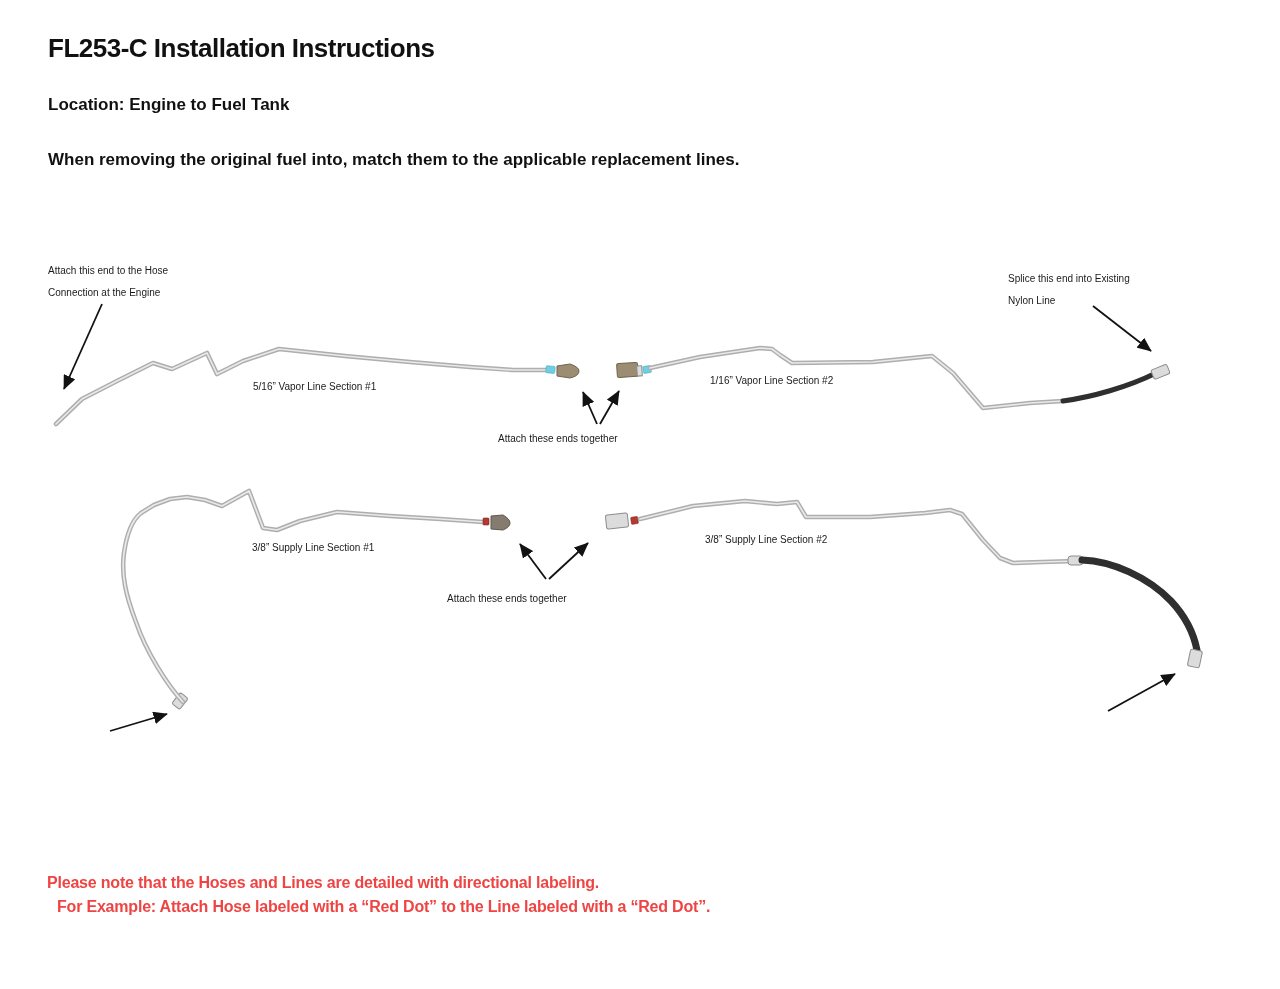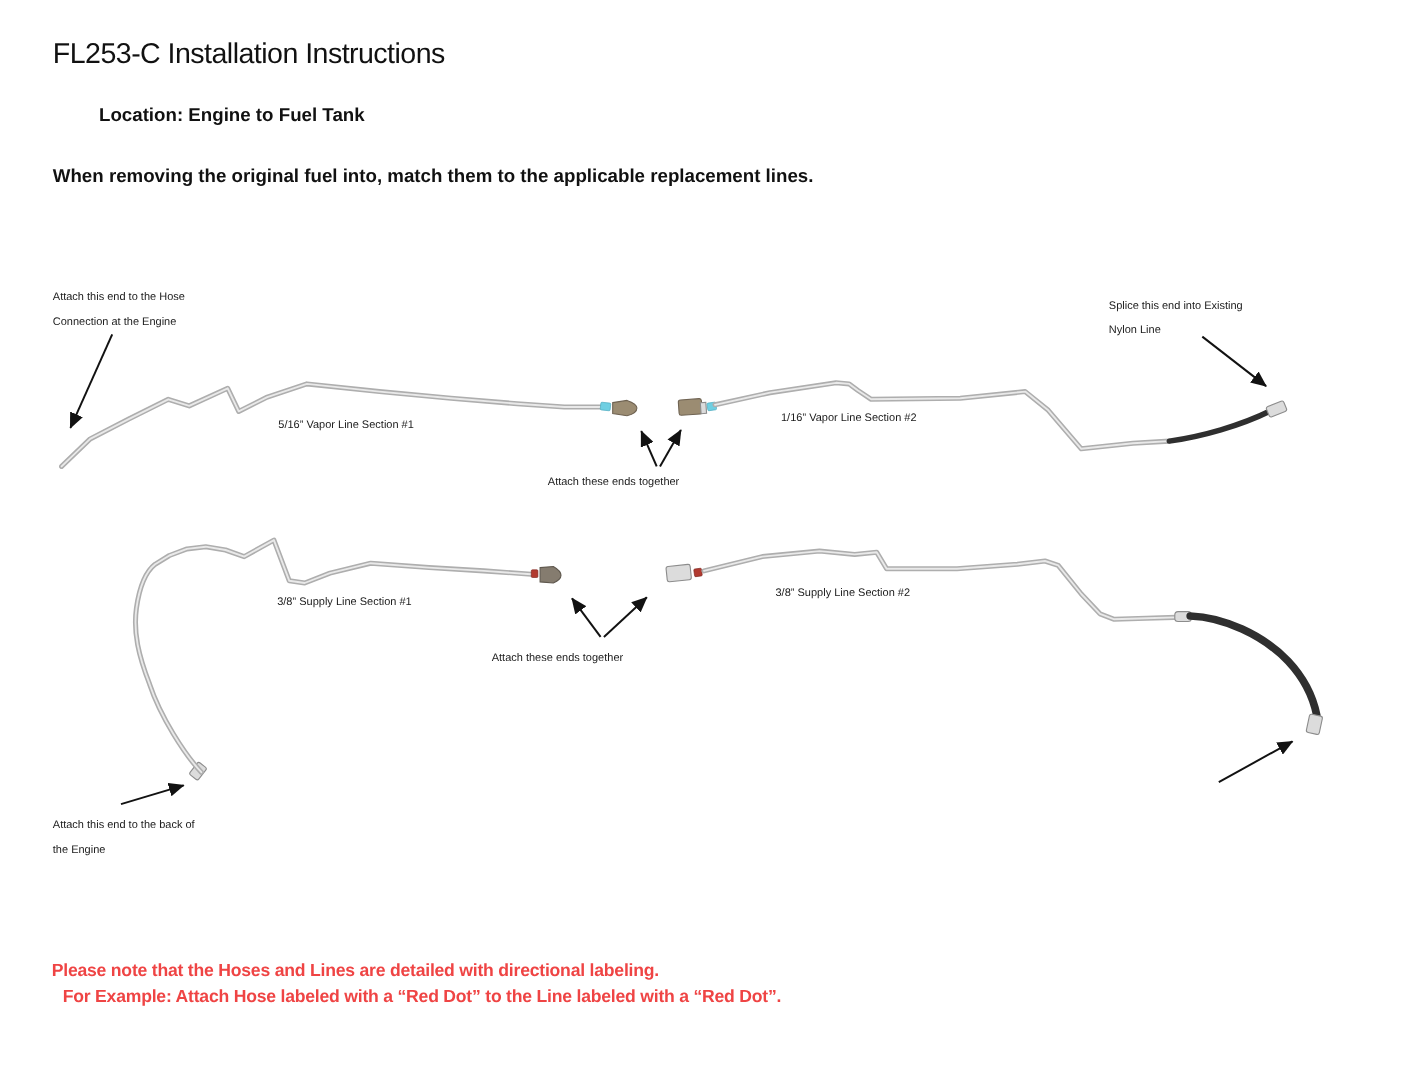--- a/index.html
+++ b/index.html
@@ -6,21 +6,21 @@
     --tube:#aeaeae; --tube-hi:#e9e9e9; --hose:#2f2f2f;
     --brass:#9b8c72; --silver:#dcdcdc; --blue-mark:#6fcfe2;
     --red-dot:#b23a30; --arrow:#121212; --text:#1a1a1a;
   }
   html,body{margin:0;padding:0;background:#fff;}
   .page{
     position:relative; width:1280px; height:989px; background:#ffffff;
     font-family:"Liberation Sans", sans-serif; color:var(--text); overflow:hidden;
   }
   .abs{position:absolute;}
-  .title{font-size:26px; font-weight:normal; letter-spacing:-0.5px; color:#111;text-align:center;}
+  .title{font-size:26px; font-weight:bold; letter-spacing:-0.5px; color:#111;text-align:center;}
   .subhead{font-size:17px; font-weight:bold; color:#111;}
   .lbl{font-size:10px; line-height:22px; white-space:pre-line; color:var(--text);}
   .note{font-size:16px; font-weight:bold; letter-spacing:-0.2px; line-height:24px; color:#ef4444; white-space:pre-line;}
   svg{position:absolute; left:0; top:0;}
   .tube-base{fill:none; stroke:var(--tube); stroke-width:4.6; stroke-linecap:round; stroke-linejoin:round;}
   .tube-hi{fill:none; stroke:var(--tube-hi); stroke-width:1.7; stroke-linecap:round; stroke-linejoin:round;}
   .hose{fill:none; stroke:var(--hose); stroke-linecap:round;}
   .hose.vapor{stroke-width:5;}
   .hose.supply{stroke-width:7;}
   .arrow{fill:none; stroke:var(--arrow); stroke-width:1.8; marker-end:url(#ah);}
@@ -82,33 +82,31 @@
     <path class="arrow" d="M597,424 L583,392"></path>
     <path class="arrow" d="M600,424 L619,391"></path>
     <path class="arrow" d="M1093,306 L1151,351"></path>
     <path class="arrow" d="M546,579 L520,544"></path>
     <path class="arrow" d="M549,579 L588,543"></path>
     <path class="arrow" d="M110,731 L167,714"></path>
     <path class="arrow" d="M1108,711 L1175,674"></path>
   </svg>
 
   <div class="abs title" style="left:48px; top:33px;">FL253-C Installation Instructions</div>
-  <div class="abs subhead" style="left:48px; top:95px;margin-left:42px;">Location: Engine to Fuel Tank</div>
+  <div class="abs subhead" style="left:48px; top:95px;">Location: Engine to Fuel Tank</div>
   <div class="abs subhead" style="left:48px; top:150px;">When removing the original fuel into, match them to the applicable replacement lines.</div>
 
   <div class="abs lbl" style="left:48px; top:260px;">Attach this end to the Hose
 Connection at the Engine</div>
   <div class="abs lbl" style="left:253px; top:376px;">5/16” Vapor Line Section #1</div>
   <div class="abs lbl" style="left:498px; top:428px;">Attach these ends together</div>
   <div class="abs lbl" style="left:710px; top:370px;">1/16” Vapor Line Section #2</div>
   <div class="abs lbl" style="left:1008px; top:268px;">Splice this end into Existing
 Nylon Line</div>
 
   <div class="abs lbl" style="left:252px; top:537px;">3/8” Supply Line Section #1</div>
   <div class="abs lbl" style="left:447px; top:588px;">Attach these ends together</div>
   <div class="abs lbl" style="left:705px; top:529px;">3/8” Supply Line Section #2</div>
-  <div class="abs lbl" style="left:48px; top:740px;">Attach this end to the back of
-the Engine</div>
 
   <div class="abs note" style="left:47px; top:871px;">Please note that the Hoses and Lines are detailed with directional labeling.</div>
   <div class="abs note" style="left:57px; top:895px;">For Example: Attach Hose labeled with a “Red Dot” to the Line labeled with a “Red Dot”.</div>
 
 </div>
 
 </body></html>

